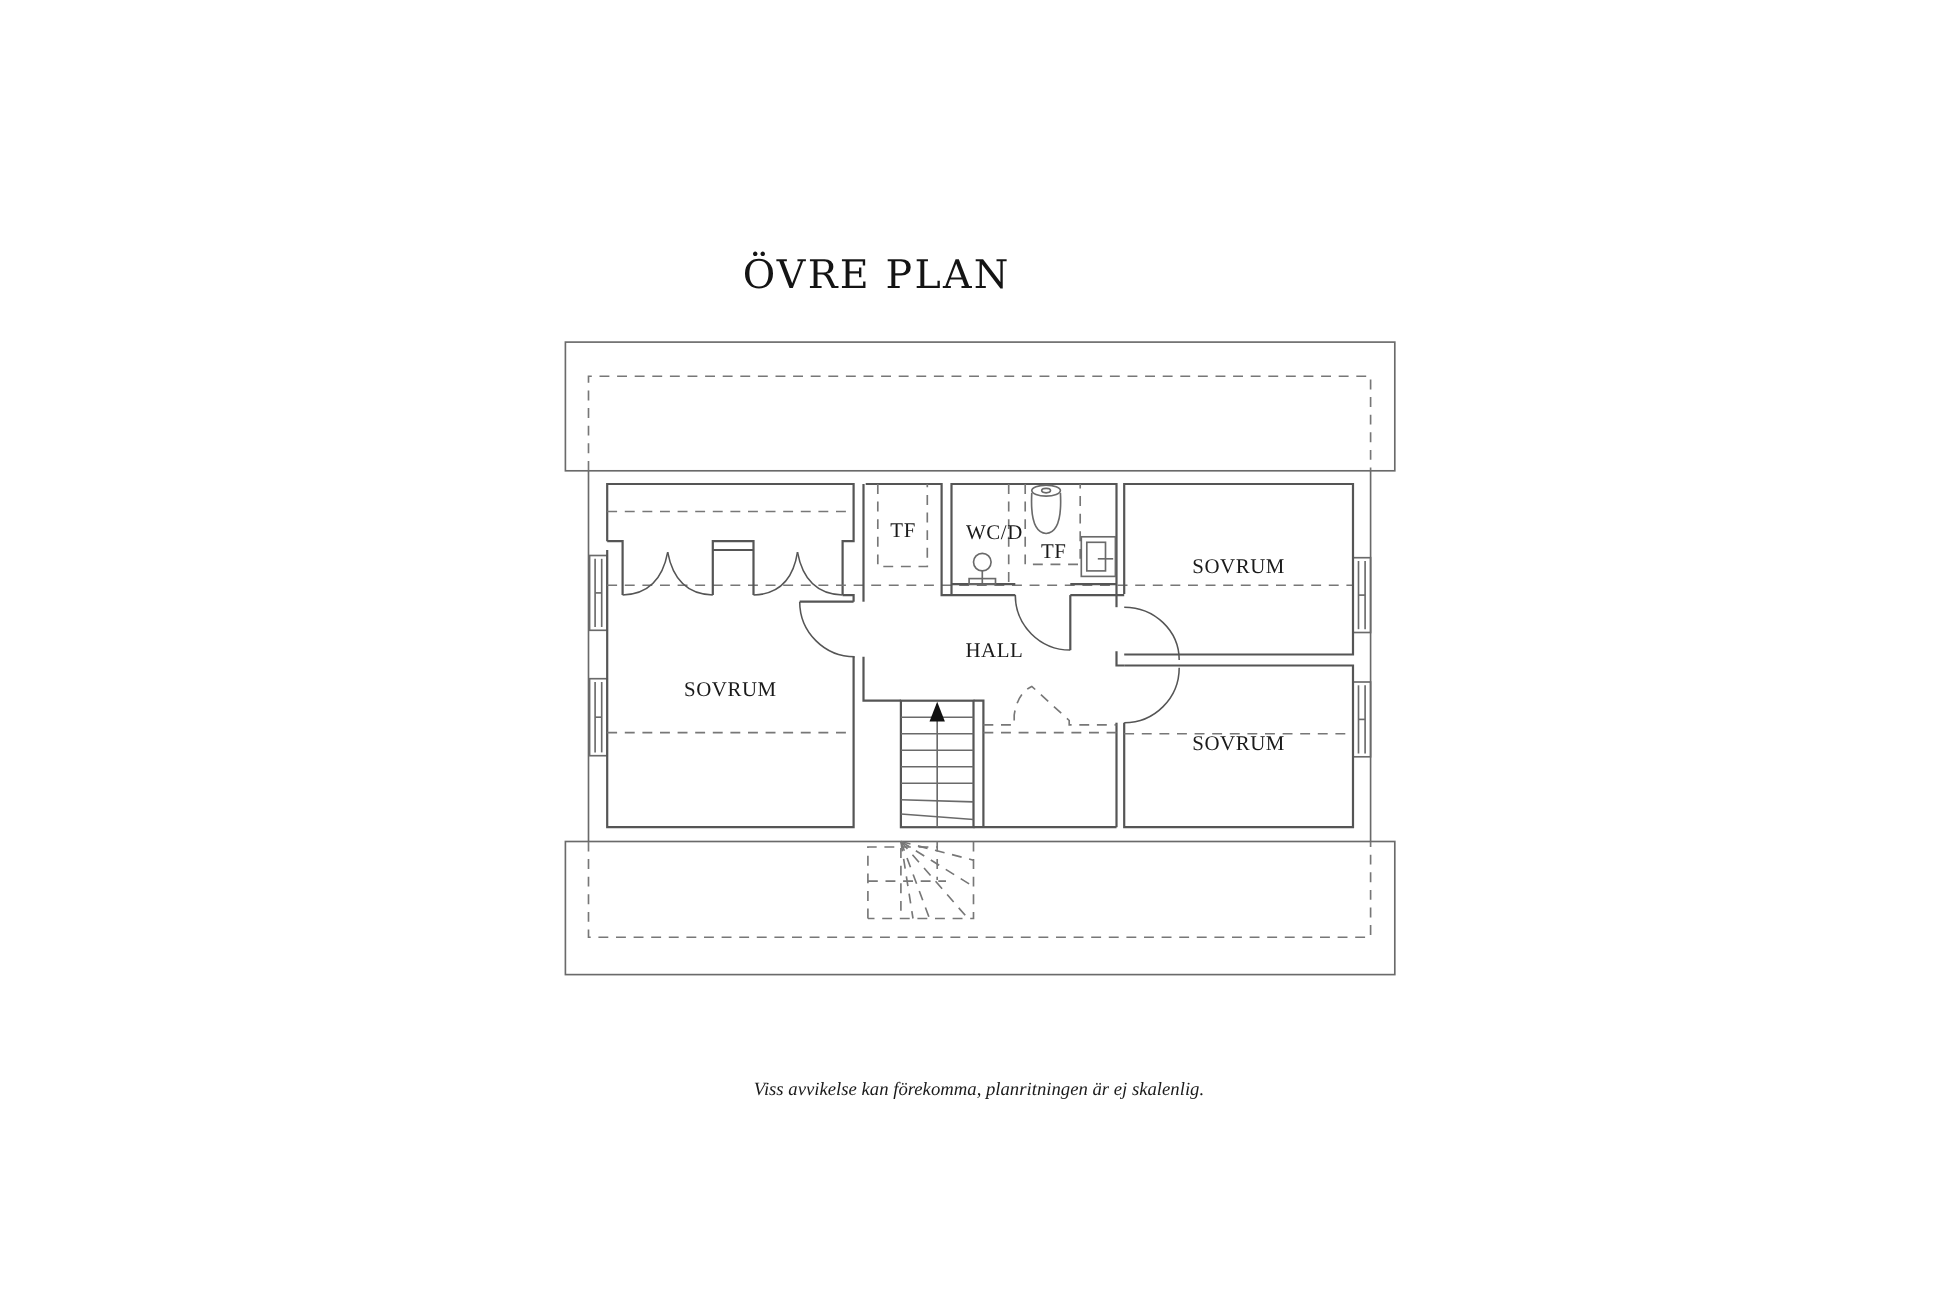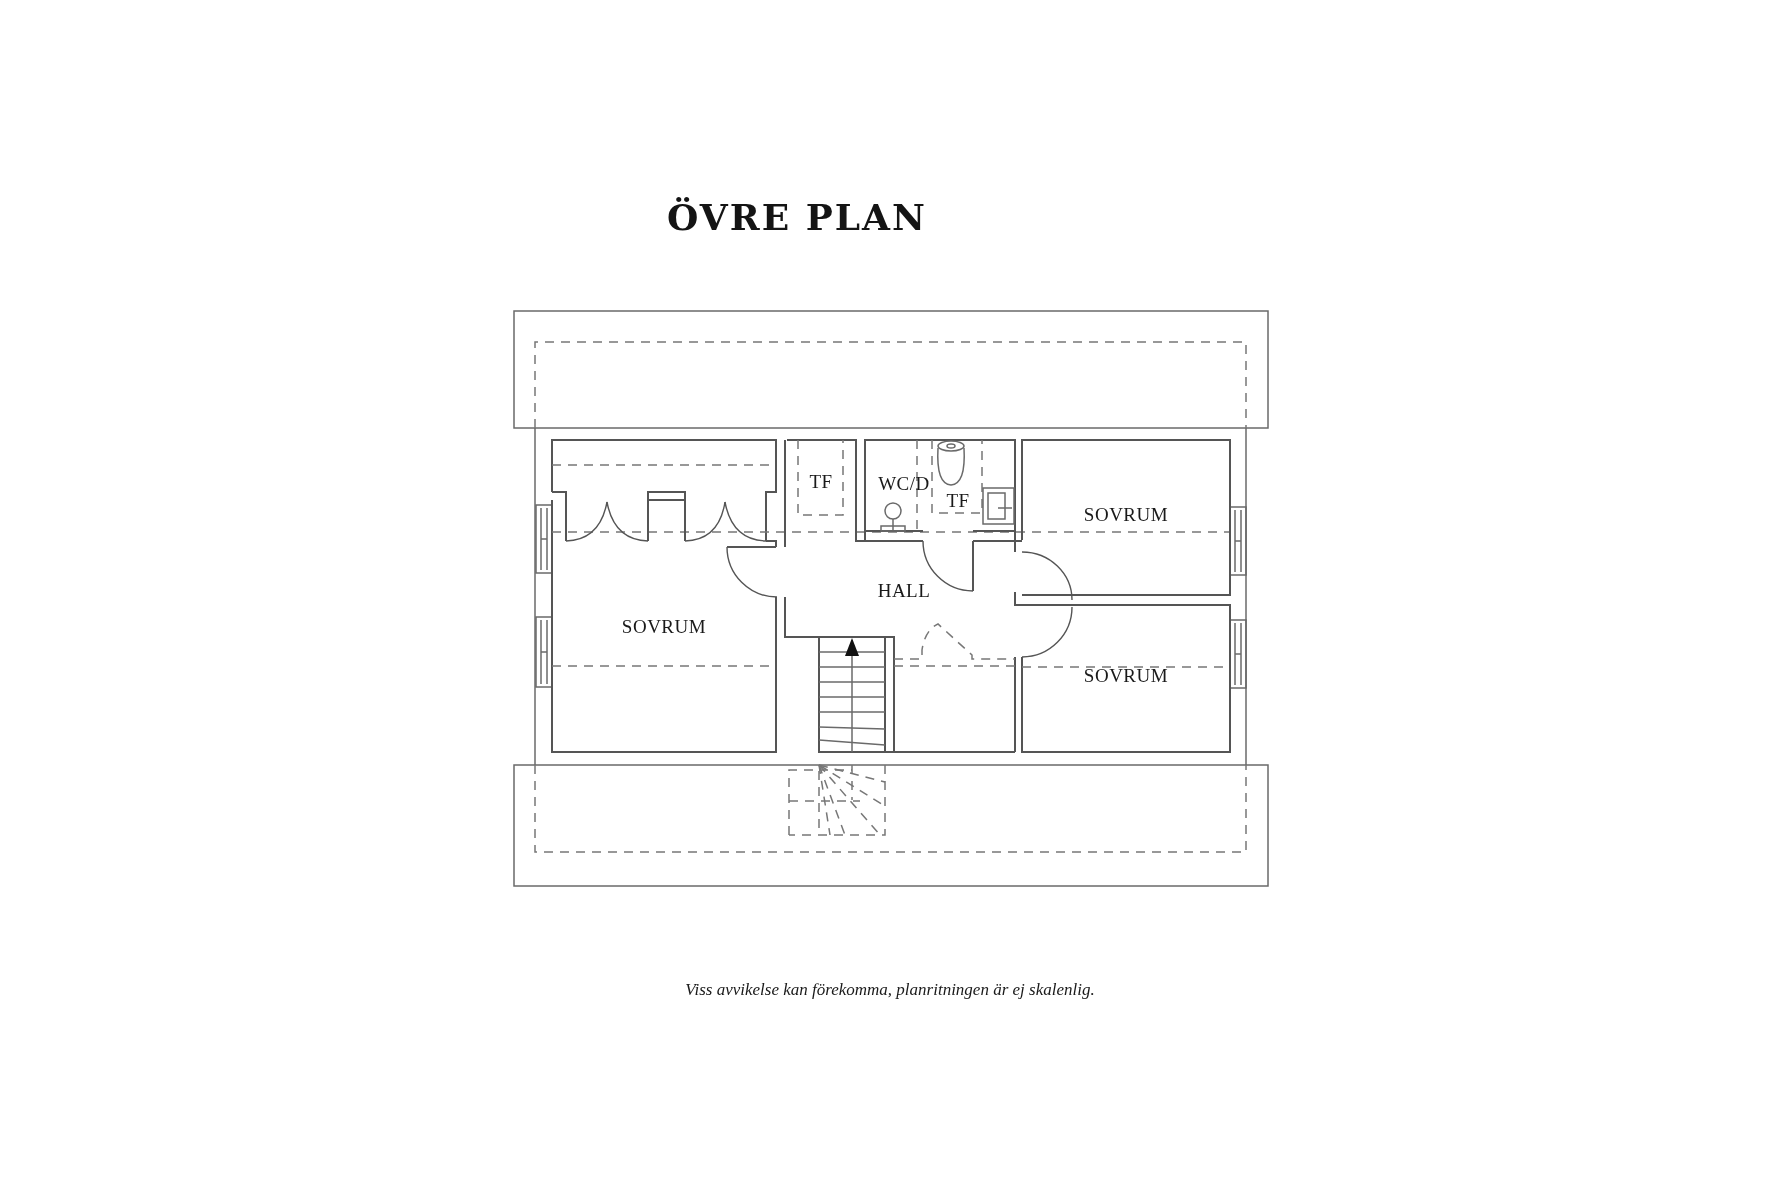--- a/index.html
+++ b/index.html
@@ -1,20 +1,20 @@
 <!DOCTYPE html>
 <html><head>
 <meta charset="utf-8">
 <style>
   html, body { margin: 0; padding: 0; background: #ffffff; }
   body { width: 1780px; height: 1187px; position: relative; overflow: hidden; }
   .title {
-    position: absolute; left: 0; width: 1594px; top: 196px;
+    position: absolute; left: 0; width: 1594px; top: 230px;
     text-align: center; font-family: "DejaVu Serif", "Liberation Serif", serif;
-    font-size: 36px; letter-spacing: 2px; color: #141414; font-weight: bold;
+    font-size: 36px; letter-spacing: 2px; color: #141414; font-weight: normal;
   }
   .disclaimer {
     position: absolute; left: 0; width: 1780px; top: 980px;
     text-align: center; font-family: "Liberation Serif", serif;
     font-style: italic; font-size: 17px; color: #1a1a1a;
   }
   svg.plan { position: absolute; left: 0; top: 0; }
   .room-label { font-family: "Liberation Serif", serif; font-size: 19px; fill: #1a1a1a; letter-spacing: 0.5px; }
   .wall { fill: none; stroke: #555; stroke-width: 2; }
   .thin { fill: none; stroke: #6a6a6a; stroke-width: 1.5; }

